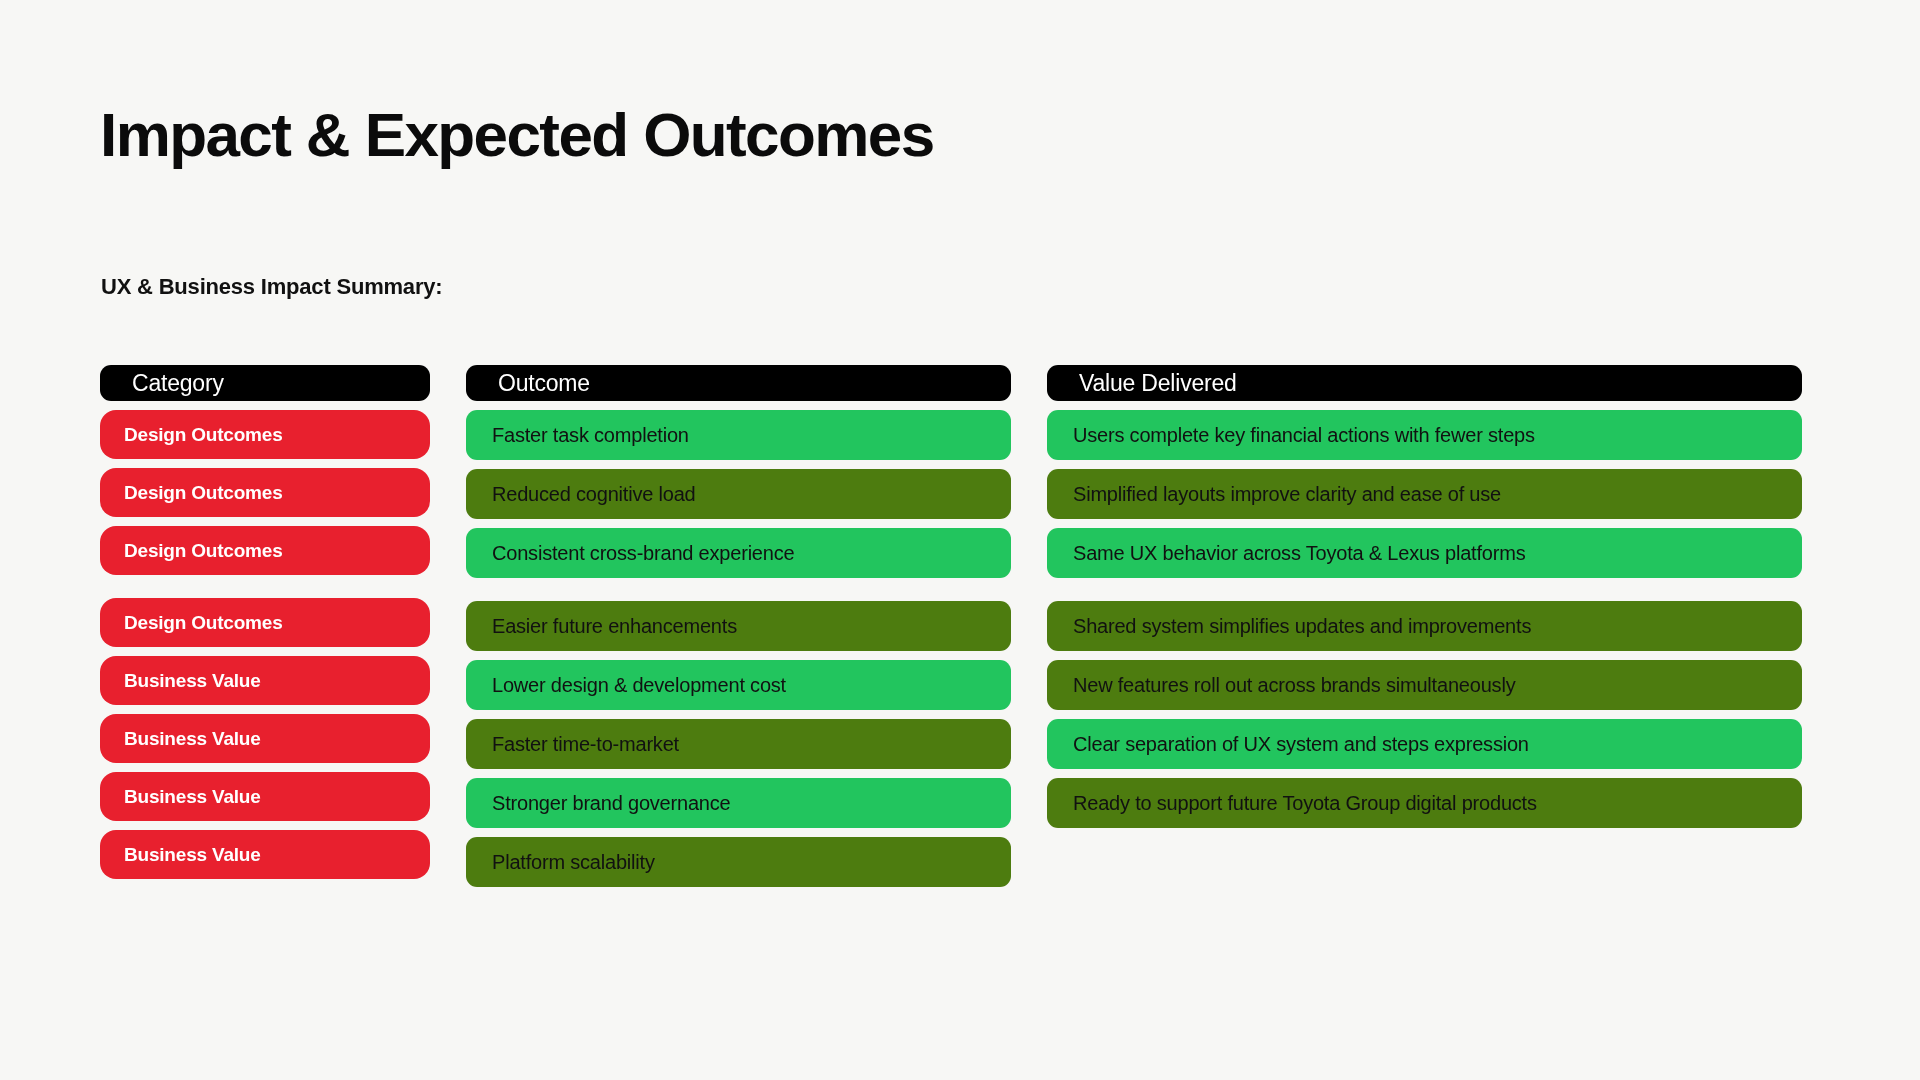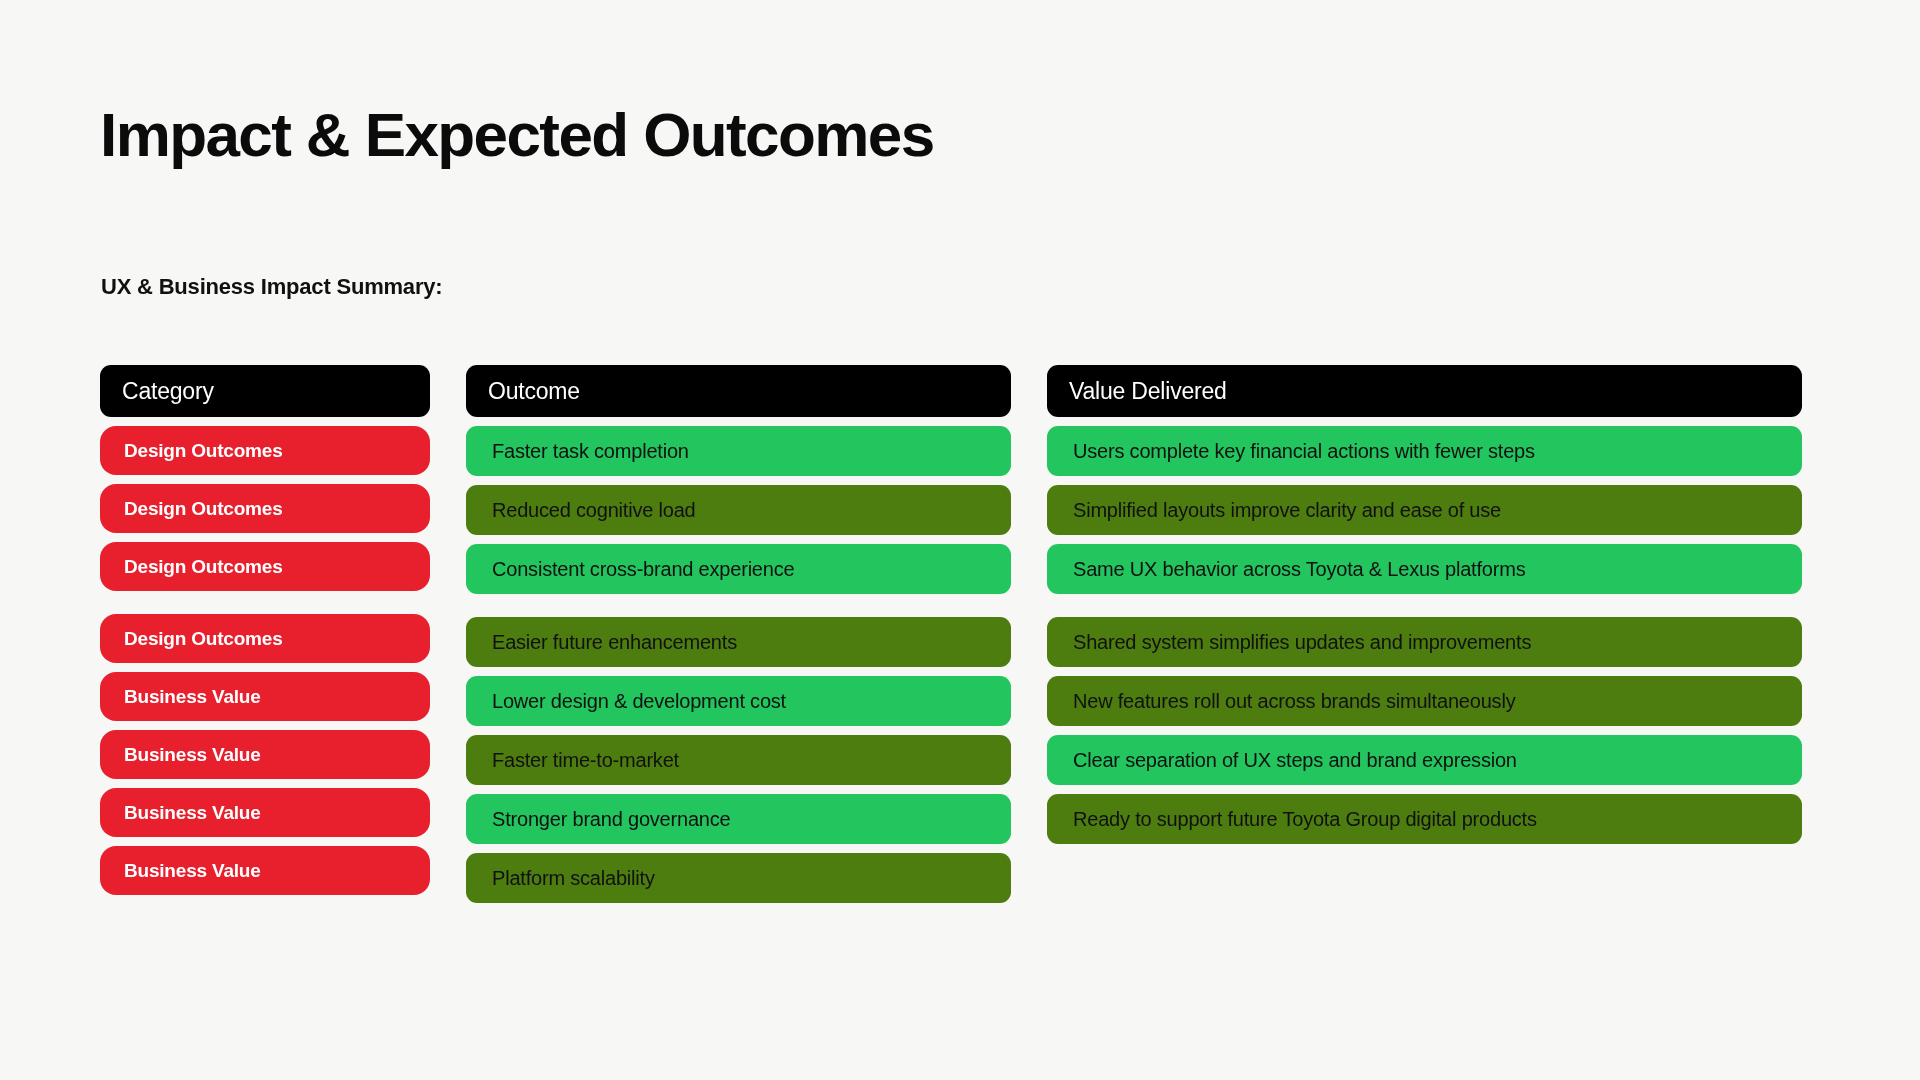--- a/index.html
+++ b/index.html
@@ -65,24 +65,24 @@
 
   .col-category  { width: 330px; }
   .col-outcome   { width: 545px; }
   .col-value     { width: 755px; }
 
   
   .col-header {
     background: #000000;
     color: #ffffff;
     border-radius: 11px;
-    height: 52px;
+    height: 36px;
     display: flex;
     align-items: center;
-    padding: 0 22px;
+    padding: 0 32px;
     font-size: 23px;
     font-weight: 400;
     letter-spacing: -0.2px;
     white-space: nowrap;
     margin-bottom: 9px;
   }
 
   
   .cell {
     height: 50px;
@@ -159,19 +159,19 @@
     </div>
 
     <div class="col col-value">
       <div class="col-header">Value Delivered</div>
       <div>
           <div class="cell cell-text odd row-gap-sm">Users complete key financial actions with fewer steps</div>
           <div class="cell cell-text even row-gap-sm">Simplified layouts improve clarity and ease of use</div>
           <div class="cell cell-text odd row-gap-lg">Same UX behavior across Toyota &amp; Lexus platforms</div>
           <div class="cell cell-text even row-gap-sm">Shared system simplifies updates and improvements</div>
           <div class="cell cell-text even row-gap-sm">New features roll out across brands simultaneously</div>
-          <div class="cell cell-text odd row-gap-sm">Clear separation of UX steps and brand expression</div>
+          <div class="cell cell-text odd row-gap-sm">Clear separation of UX system and steps expression</div>
           <div class="cell cell-text even row-gap-none">Ready to support future Toyota Group digital products</div>
         </div>
     </div>
 
   </div>
 </div>
 
 </body></html>

